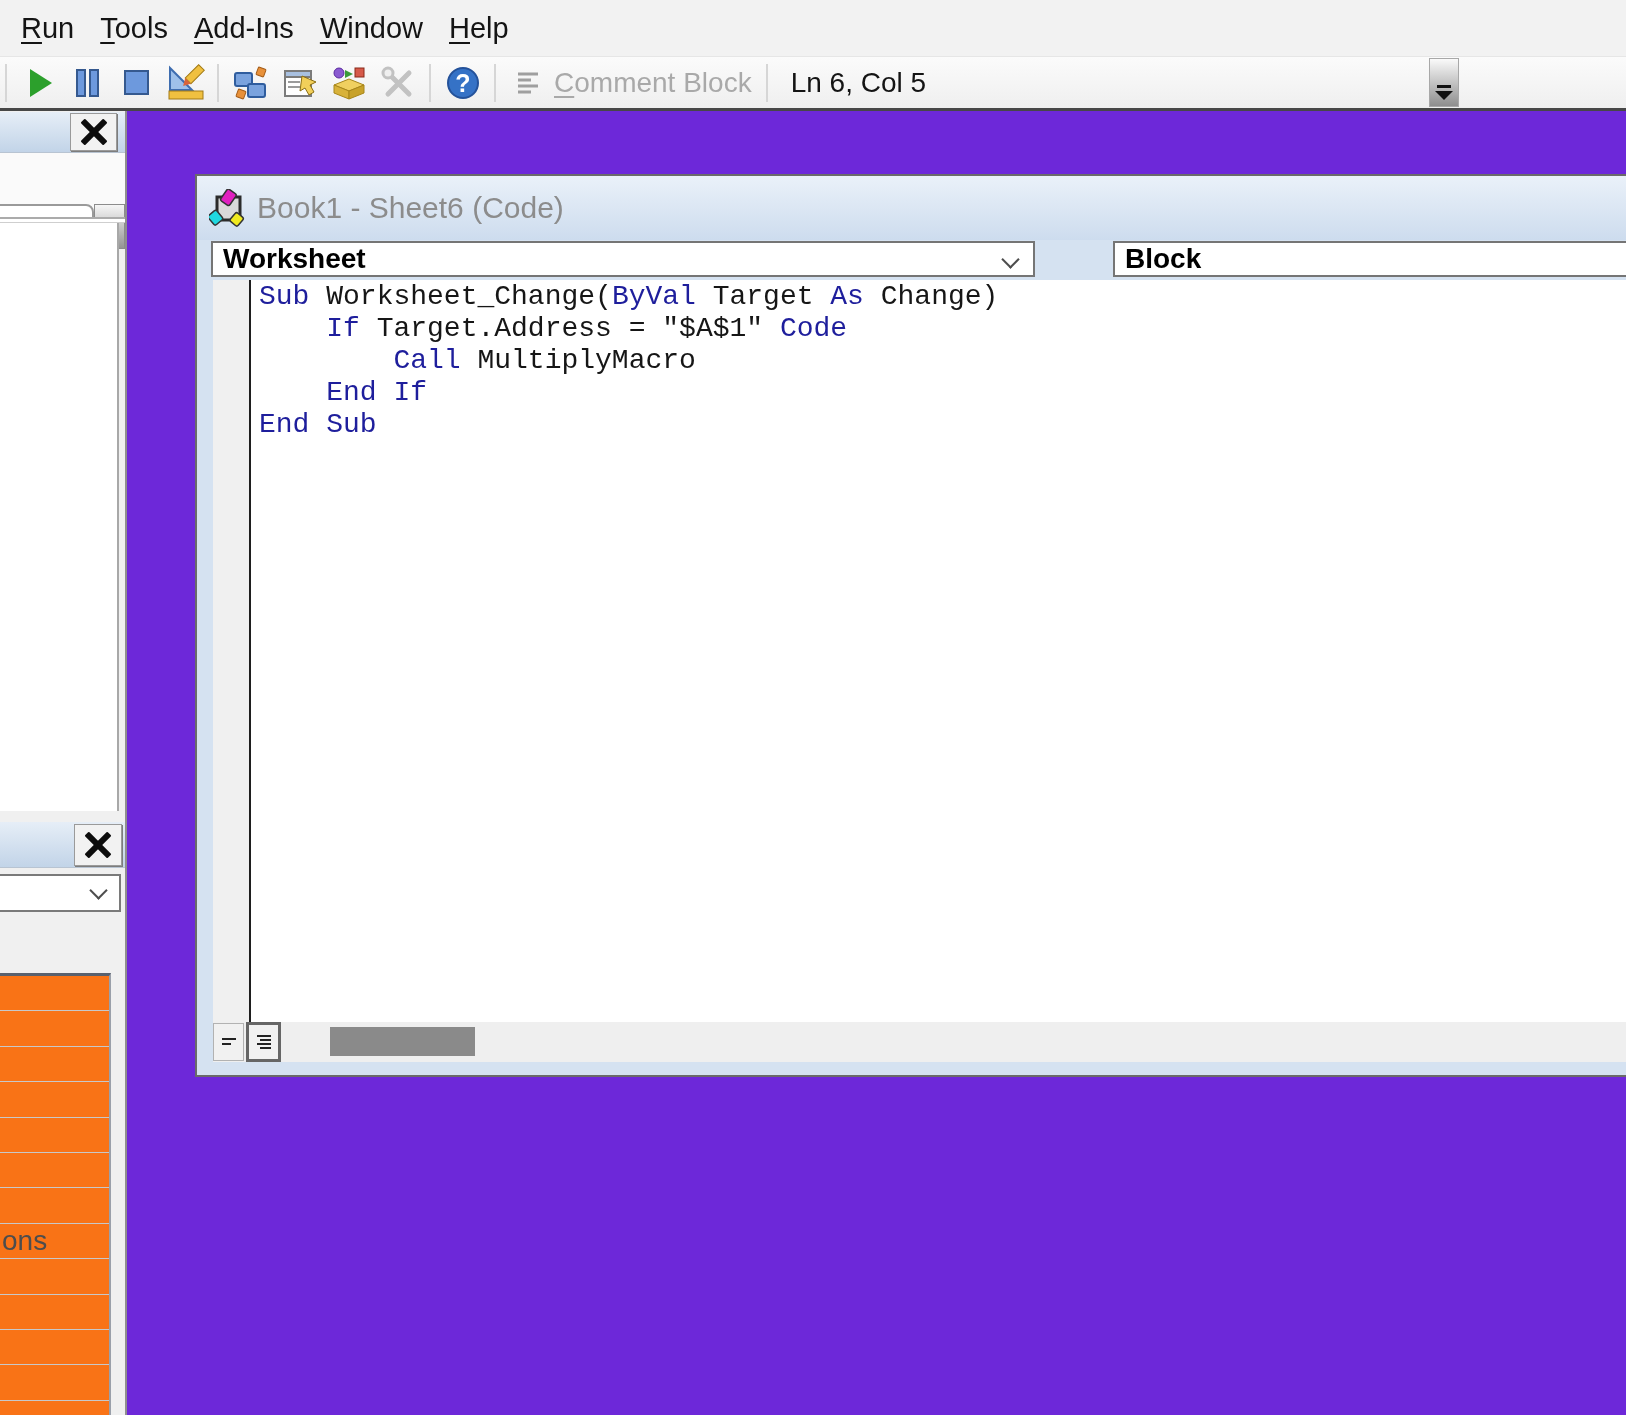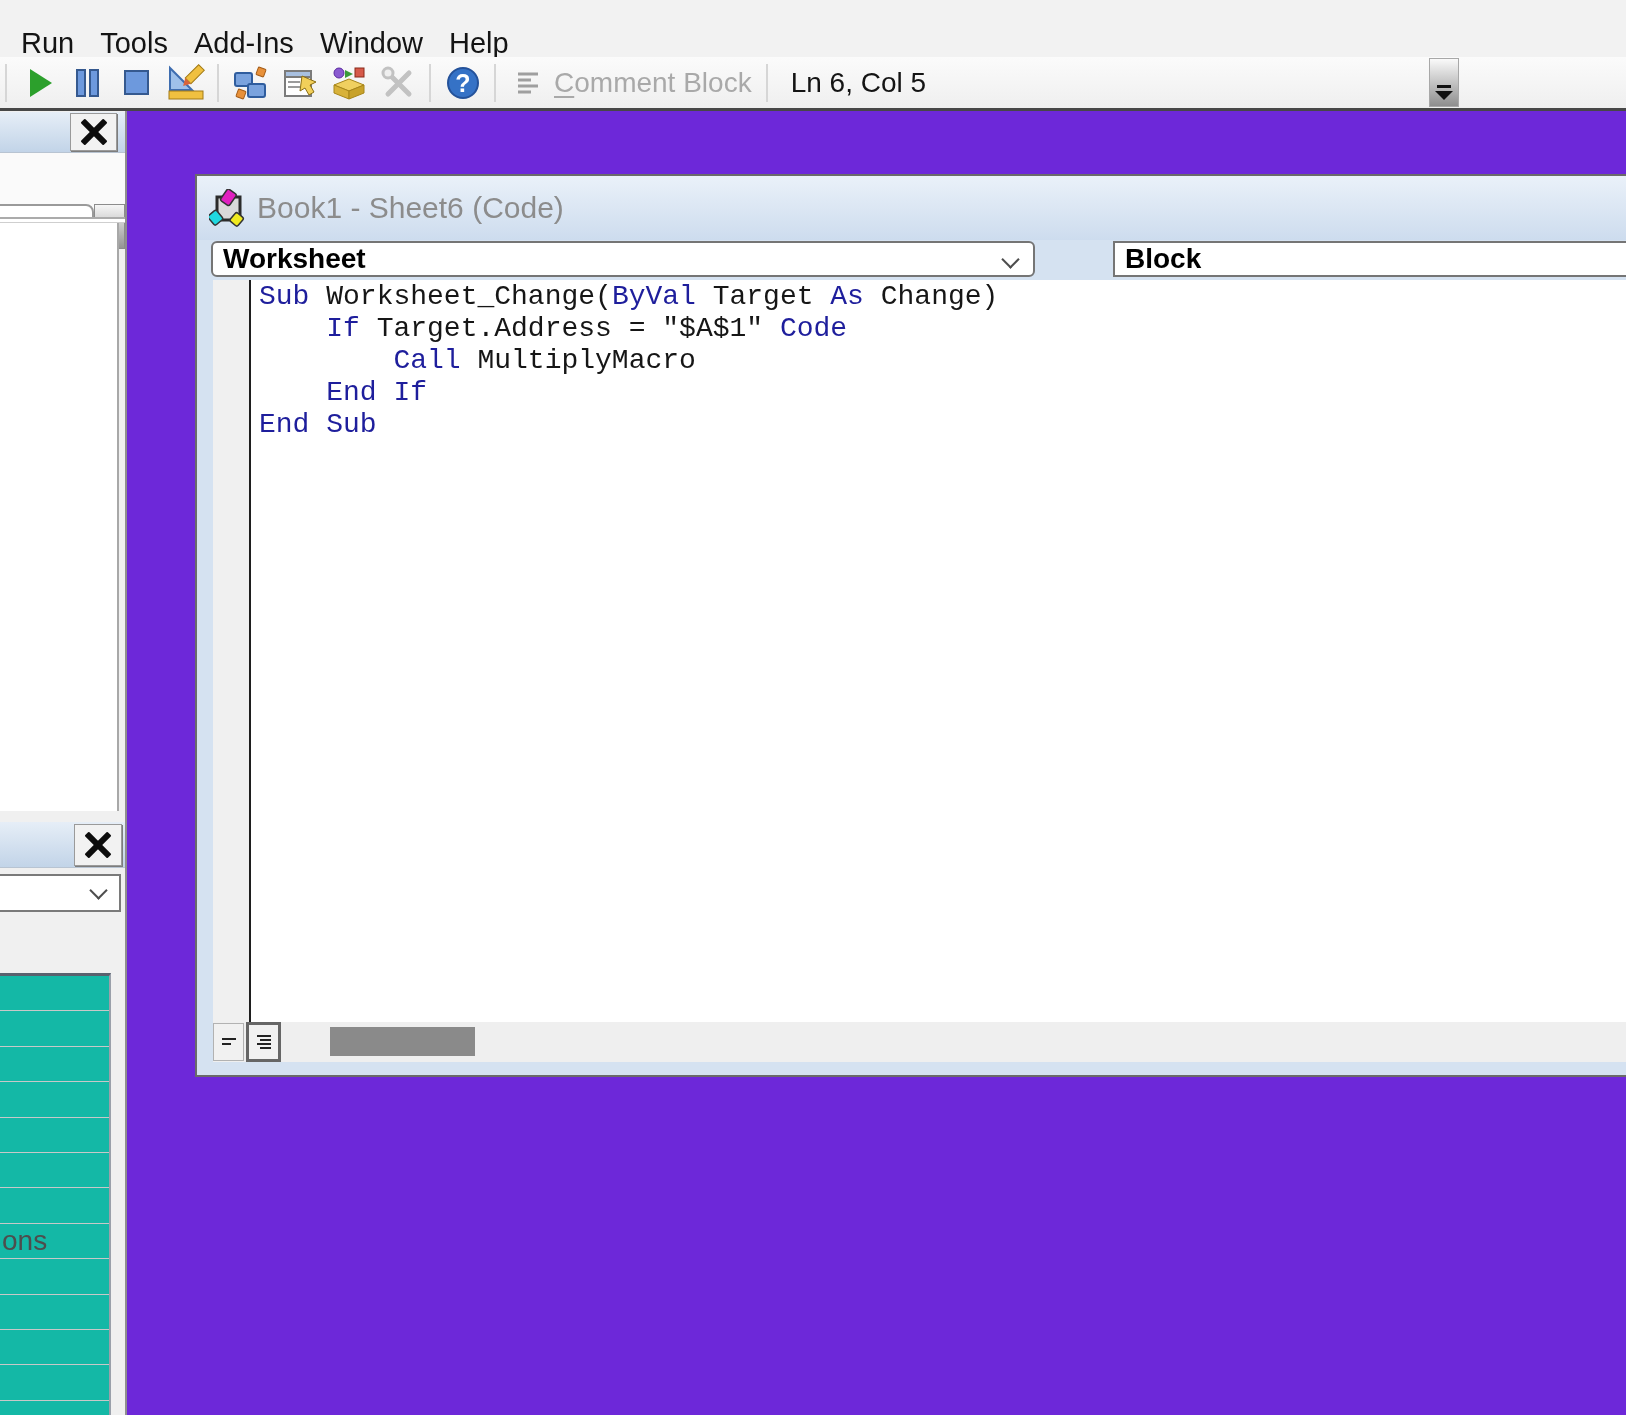--- a/index.html
+++ b/index.html
@@ -1,21 +1,21 @@
 <!DOCTYPE html>
 <html><head>
 <meta charset="utf-8">
 <style>
   * { margin:0; padding:0; box-sizing:border-box; }
   html,body { width:1626px; height:1415px; overflow:hidden; background:#f2f2f2;
               font-family:"Liberation Sans", sans-serif; }
   body { position:relative; }
 
   
-  .menubar { position:absolute; top:15px; left:0; width:100%; height:57px;
+  .menubar { position:absolute; top:0; left:0; width:100%; height:57px;
              background:#f2f2f2; border-bottom:1px solid #e6e6e6;
              display:flex; align-items:center; padding-left:8px; font-size:29px; color:#141414; }
   .menu-item { padding:0 13px; }
   .menu-item u { text-underline-offset:4px; }
 
   
   .toolbar { position:absolute; top:57px; left:0; width:100%; height:55px;
              background:linear-gradient(#fbfbfb,#efefef);
              border-bottom:4px solid #474747;
              display:flex; align-items:center; }
@@ -56,39 +56,39 @@
   .pe-list { position:absolute; top:112px; left:0; width:119px; height:588px;
              background:#fff; border-right:2px solid #a8a8a8; }
 
   .pr-titlebar { top:711px; height:46px; }
   .pr-close { top:713px; left:74px; width:48px; height:42px; }
   .pr-combo { position:absolute; top:763px; left:-8px; width:129px; height:38px;
               background:#fff; border:2px solid #7a7a7a; }
   .chev { position:absolute; width:13px; height:13px; border-right:2px solid #4d4d4d;
           border-bottom:2px solid #4d4d4d; transform:rotate(45deg); }
   .pr-combo .chev { right:14px; top:8px; }
-  .pr-grid { position:absolute; top:862px; left:0; width:111px; bottom:0; background:#14b8a6;
+  .pr-grid { position:absolute; top:862px; left:0; width:111px; bottom:0; background:#f97316;
              border-top:3px solid #59616e; border-right:2px solid #9aa0aa; overflow:hidden; }
   .prop-row { height:35.4px; border-bottom:1px solid #c8c8c8; display:flex; align-items:center;
               padding-left:2px; font-size:28px; color:#4d4d4d; }
 
   
   .mdi { position:absolute; top:111px; left:127px; right:0; bottom:0;
          background:#6d28d9; overflow:hidden; }
 
   
   .code-window { position:absolute; left:68px; top:63px; width:1440px; height:903px;
                  border:2px solid #6a6a6a; background:#d5e2f1; overflow:hidden; }
   .cw-title { height:64px; display:flex; align-items:center; padding-left:12px; gap:10px;
               background:linear-gradient(#eaf1f9,#cddcee); font-size:30px; color:#8c8c8c; }
   .cw-combos { position:relative; height:40px; }
   .combo { position:absolute; top:1px; height:36px; background:#fff; border:2px solid #757575;
            display:flex; align-items:center; padding-left:10px;
            font-weight:bold; font-size:28px; color:#000; }
-  .combo-object { left:14px; width:824px;border-radius:6px; }
+  .combo-object { left:14px; width:824px; }
   .combo-object .chev { right:16px; top:10px; }
   .combo-proc { left:916px; width:740px; }
   .cw-body { position:absolute; left:16px; right:0; top:104px; height:742px;
              background:#fff; display:flex; }
   .cw-margin { width:38px; background:#f0f0f0; border-right:2px solid #1e1e1e; flex:none; }
   .cw-codepane { flex:1; padding:1px 0 0 8px; font-family:"Liberation Mono", monospace;
                  font-size:28px; line-height:32px; color:#161616; }
   .code-line { white-space:pre; }
   .kw { color:#1e1e9c; }
   .cw-scroll { position:absolute; left:16px; right:0; top:846px; height:40px; background:#efefef; }

